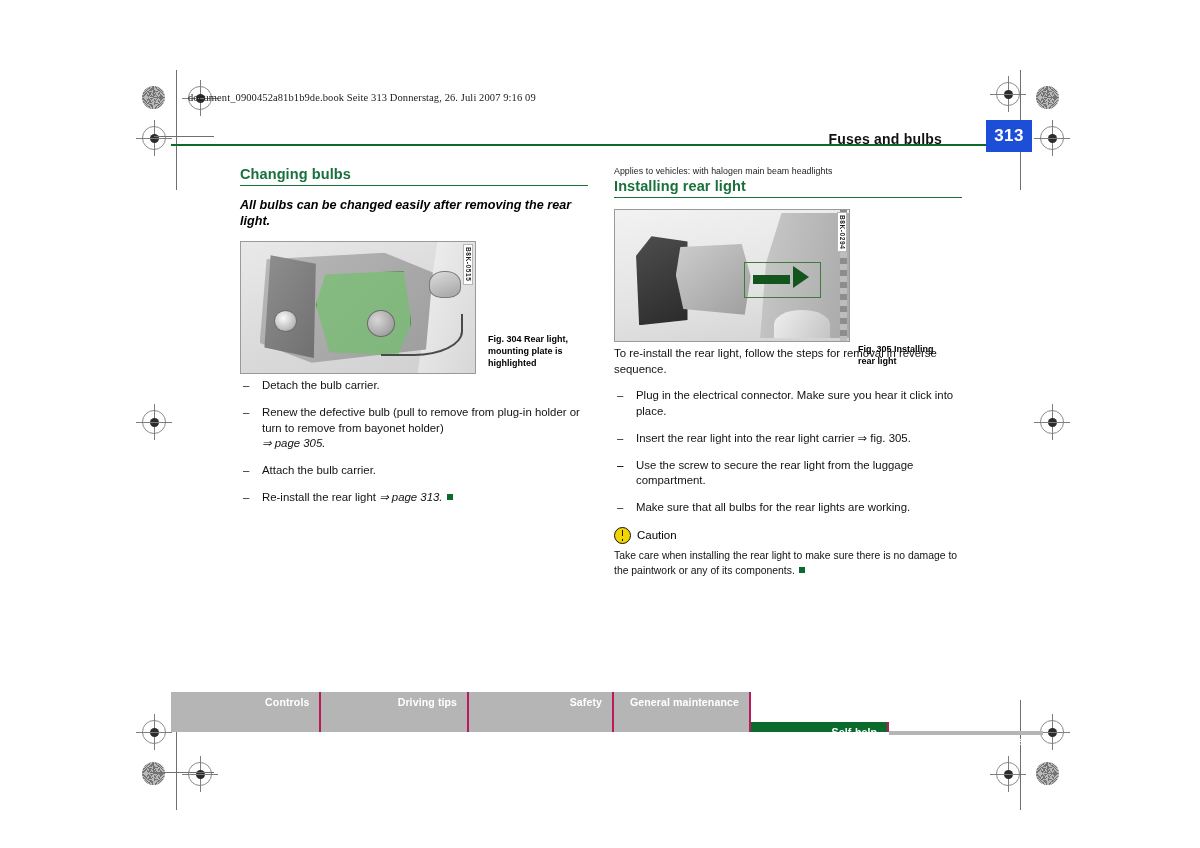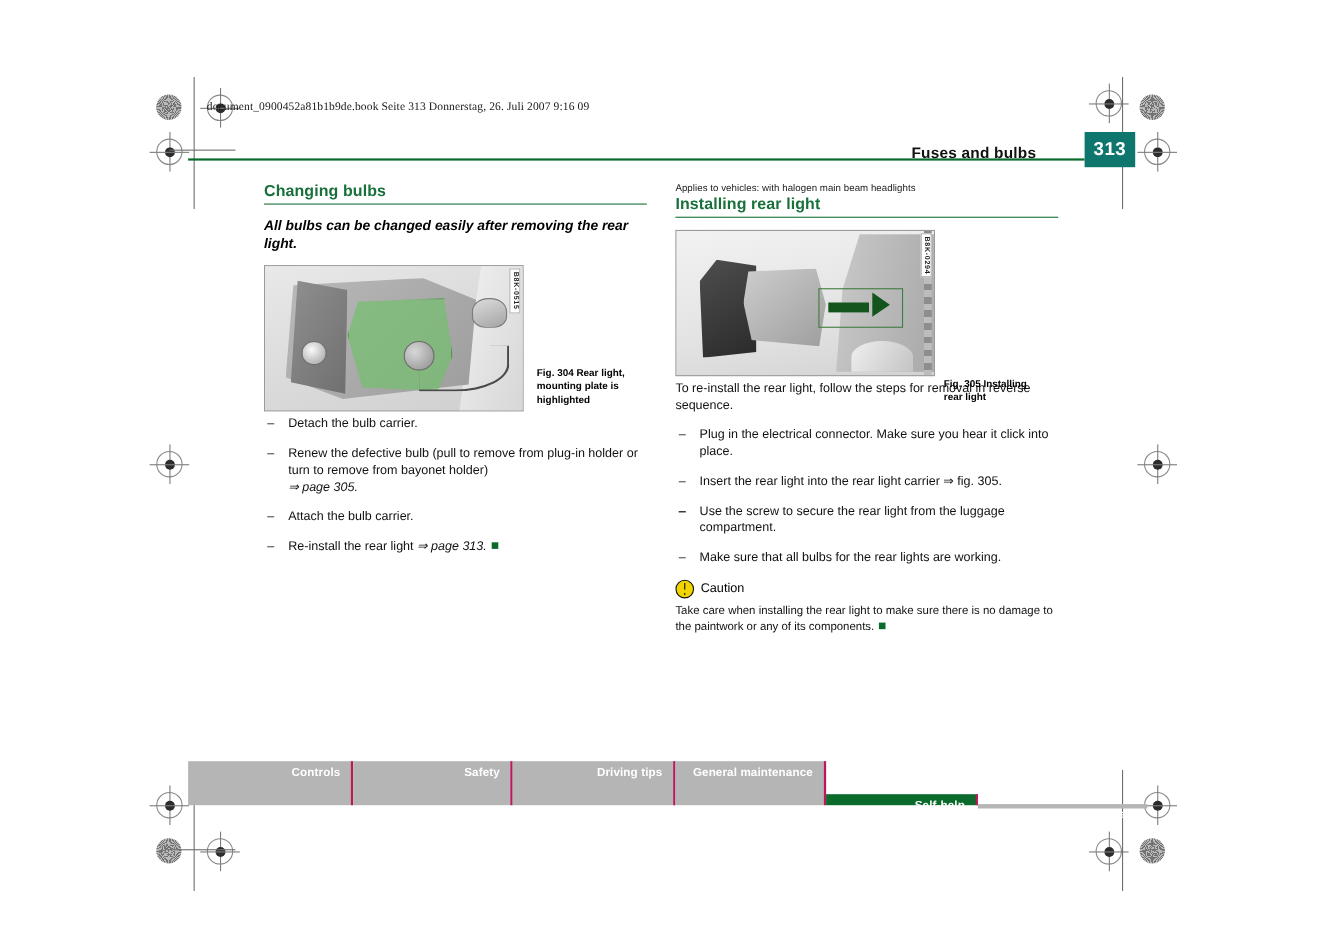--- a/index.html
+++ b/index.html
@@ -81,21 +81,21 @@
     font-weight: bold;
     color: #111111;
     letter-spacing: 0.2px;
   }
   .page-number-box {
     position: absolute;
     left: 986px;
     top: 120px;
     width: 46px;
     height: 32px;
-    background: #0f766e;
+    background: #1d4ed8;
     color: #ffffff;
     font-size: 17px;
     font-weight: bold;
     display: flex;
     align-items: center;
     justify-content: center;
     letter-spacing: 0.4px;
   }
 
   
@@ -482,26 +482,26 @@
   </div>
   <p class="caution-text"><span>Take care when installing the rear light to make sure there is no damage to the paintwork or any of its components.</span><span class="endmark"></span></p>
 </div>
 
 <div class="fig-caption fig-caption-right">Fig. 305   Installing rear light</div>
 
 <div class="footer">
   <div class="footer-tab" style="flex:1.02">
     <span>Controls</span>
   </div>
+  <div class="footer-tab" style="flex:1.0">
+    <span>Driving tips</span>
+  </div>
   <div class="footer-tab" style="flex:0.98">
     <span>Safety</span>
   </div>
-  <div class="footer-tab" style="flex:1.0">
-    <span>Driving tips</span>
-  </div>
   <div class="footer-tab" style="flex:0.92">
     <span>General maintenance</span>
   </div>
   <div class="footer-tab active" style="flex:0.93">
     <span>Self-help</span>
   </div>
   <div class="footer-tab" style="flex:1.06; border-right:none;margin-top:39px;">
     <span>Technical data</span>
   </div>
 </div>

